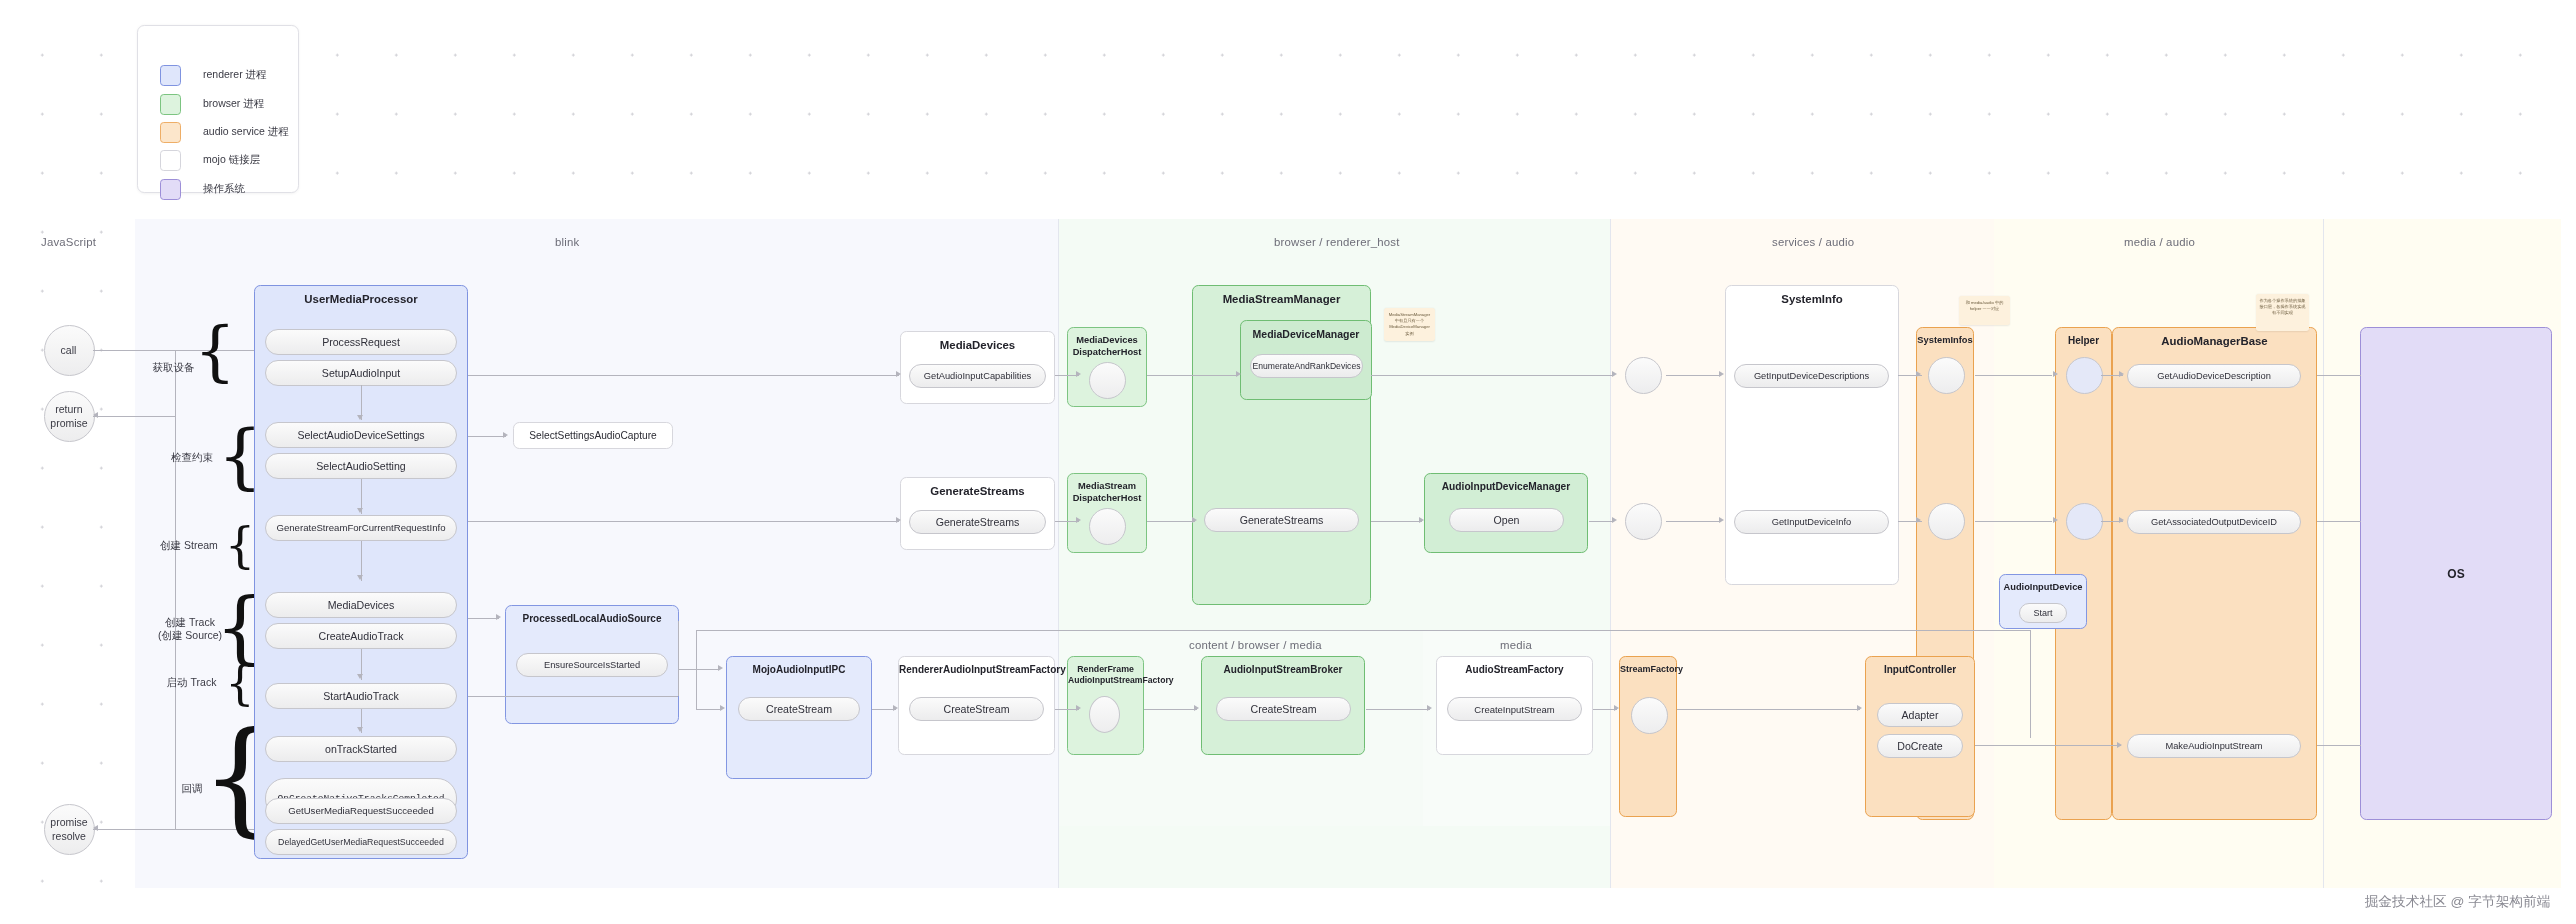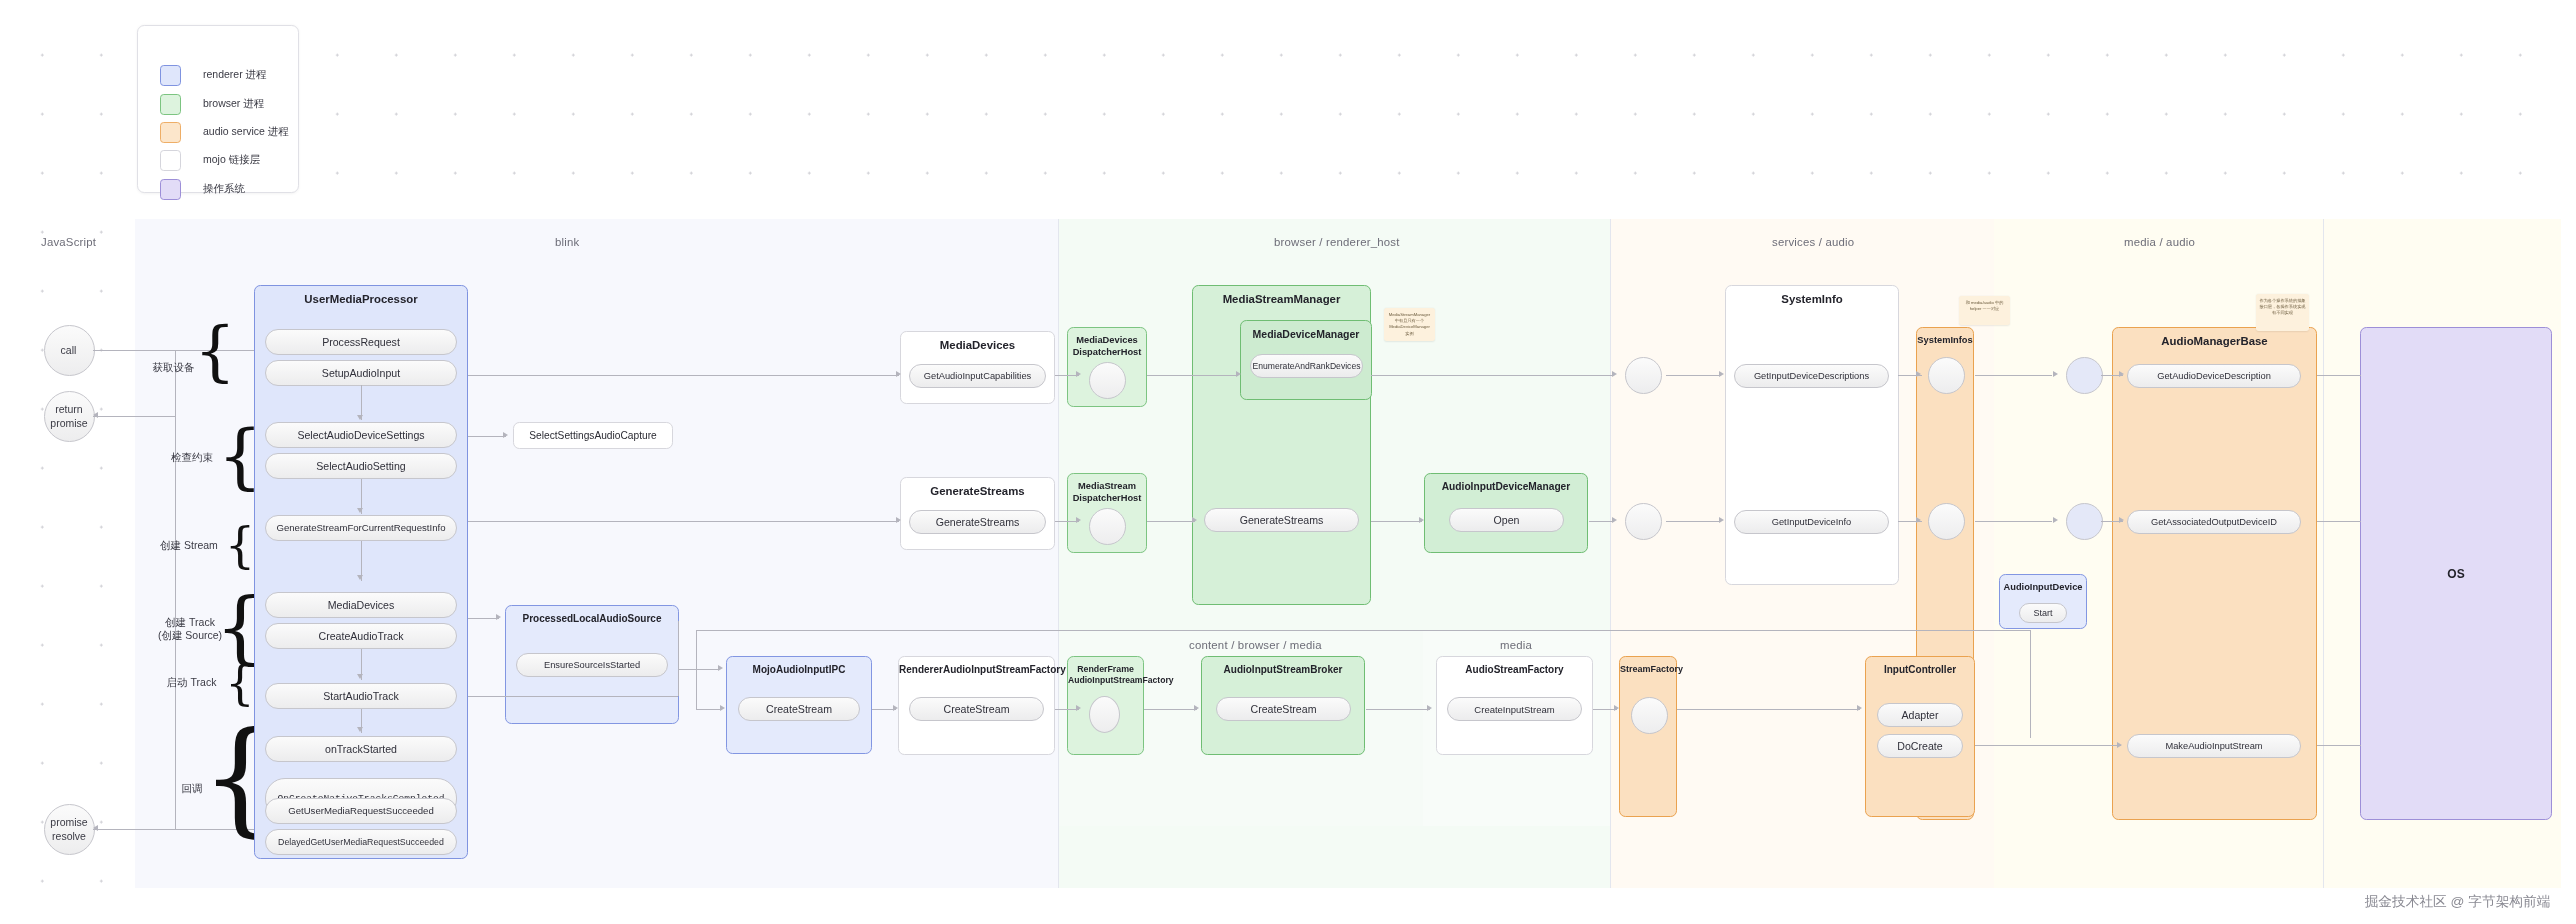--- a/index.html
+++ b/index.html
@@ -349,20 +349,23 @@
   </div>
   <div class="circ" style="left:1928px;top:357px;width:35px;height:35px;"></div>
   <div class="circ" style="left:1928px;top:503px;width:35px;height:35px;"></div>
   <div class="edge edge-h" style="left:1898px;top:375px;width:24px;"></div>
   <div class="arrow" style="left:1916px;top:371px;"></div>
   <div class="edge edge-h" style="left:1898px;top:521px;width:24px;"></div>
   <div class="arrow" style="left:1916px;top:517px;"></div>
 
   <div class="note" style="left:1959px;top:296px;width:51px;height:29px;">和 media/audio 中的 helper 一一对应</div>
 
+  <div class="grp c-orange" style="left:2055px;top:327px;width:57px;height:493px;">
+    <div class="grp-title" style="font-size:10px;">Helper</div>
+  </div>
   <div class="circ" style="left:2066px;top:357px;width:35px;height:35px;background:#e4e8f8;"></div>
   <div class="circ" style="left:2066px;top:503px;width:35px;height:35px;background:#e4e8f8;"></div>
   <div class="edge edge-h" style="left:1975px;top:375px;width:77px;"></div>
   <div class="arrow" style="left:2053px;top:371px;"></div>
   <div class="edge edge-h" style="left:1975px;top:521px;width:77px;"></div>
   <div class="arrow" style="left:2053px;top:517px;"></div>
 
   <div class="grp c-orange" style="left:2112px;top:327px;width:205px;height:493px;">
     <div class="grp-title">AudioManagerBase</div>
   </div>
@@ -383,21 +386,21 @@
   <div class="edge edge-h" style="left:2317px;top:521px;width:44px;"></div>
   <div class="edge edge-h" style="left:2317px;top:745px;width:44px;"></div>
 
   <div class="grp c-blueL" style="left:505px;top:605px;width:174px;height:119px;">
     <div class="grp-title" style="font-size:10px;">ProcessedLocalAudioSource</div>
   </div>
   <div class="pill" style="left:516px;top:653px;width:152px;height:24px;font-size:9.3px;">EnsureSourceIsStarted</div>
   <div class="edge edge-h" style="left:468px;top:618px;width:31px;"></div>
   <div class="arrow" style="left:496px;top:614px;"></div>
 
-  <div class="grp c-blueL" style="left:726px;top:656px;width:146px;height:98px;">
+  <div class="grp c-blueL" style="left:726px;top:656px;width:146px;height:123px;">
     <div class="grp-title" style="font-size:10px;">MojoAudioInputIPC</div>
   </div>
   <div class="pill" style="left:738px;top:697px;width:122px;height:24px;">CreateStream</div>
   <div class="edge edge-h" style="left:679px;top:669px;width:40px;"></div>
   <div class="arrow" style="left:718px;top:665px;"></div>
   <div class="edge edge-h" style="left:696px;top:709px;width:25.6px;"></div>
   <div class="arrow" style="left:720px;top:705px;"></div>
   <div class="edge edge-v" style="left:696px;top:630px;height:79px;"></div>
   <div class="edge edge-h" style="left:696px;top:630px;width:1334px;"></div>
   <div class="edge edge-v" style="left:2030px;top:630px;height:108px;"></div>

